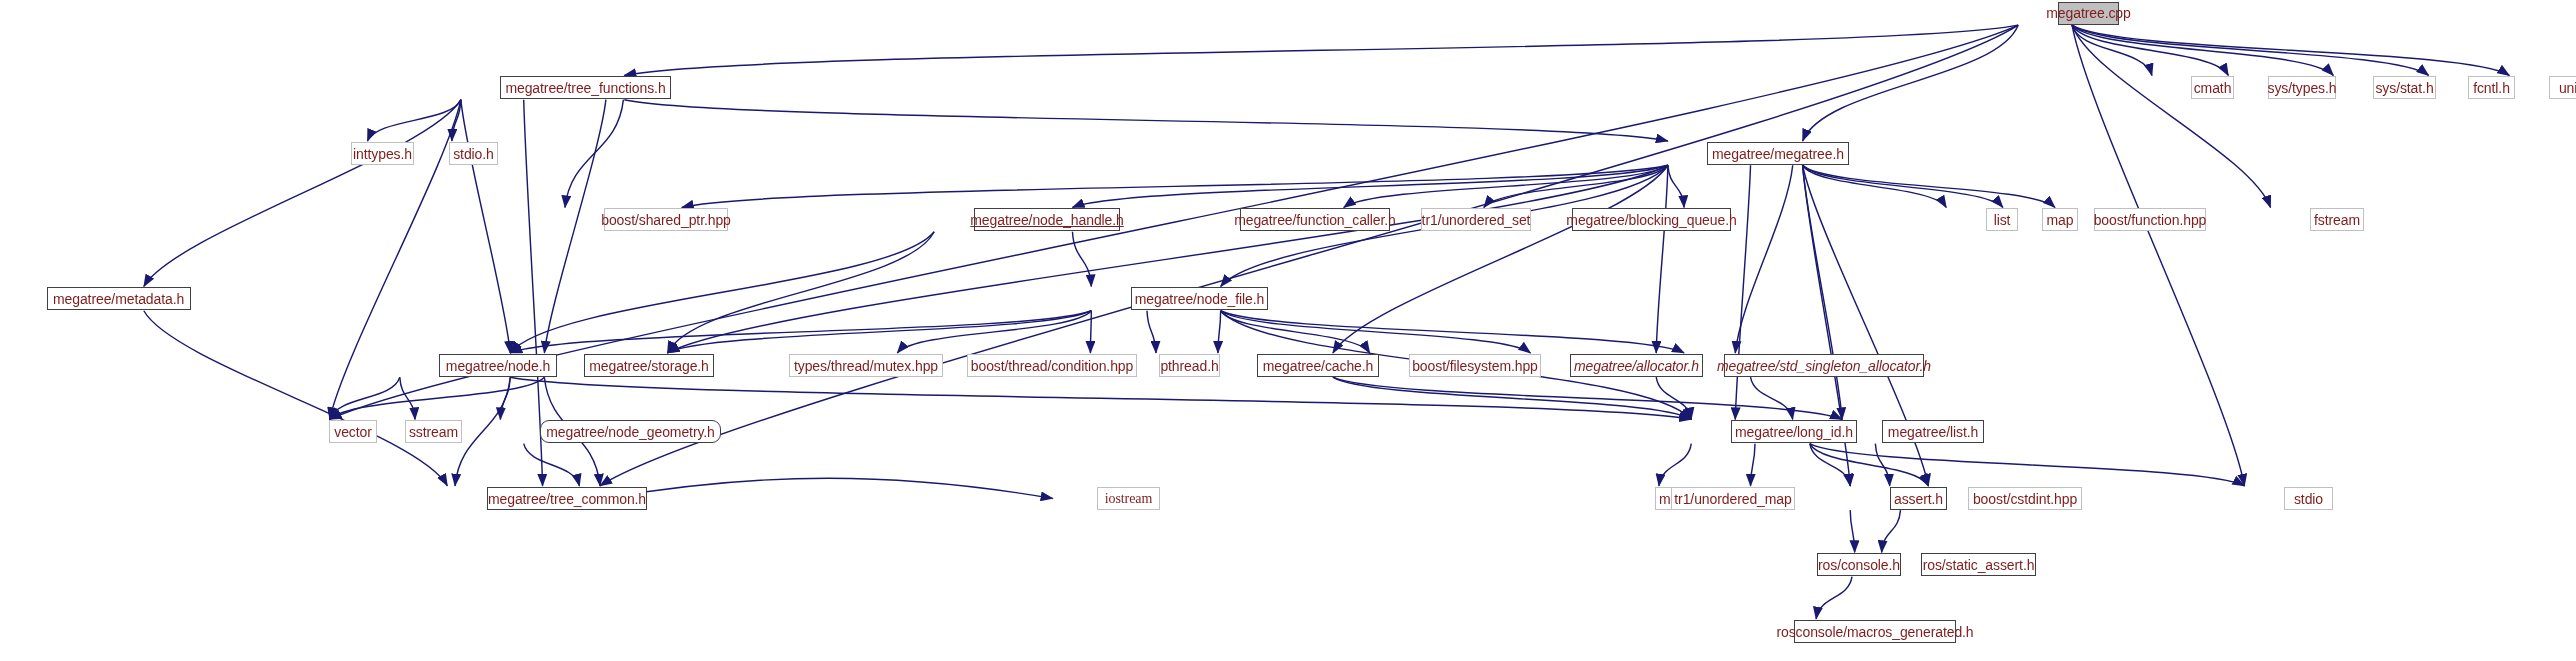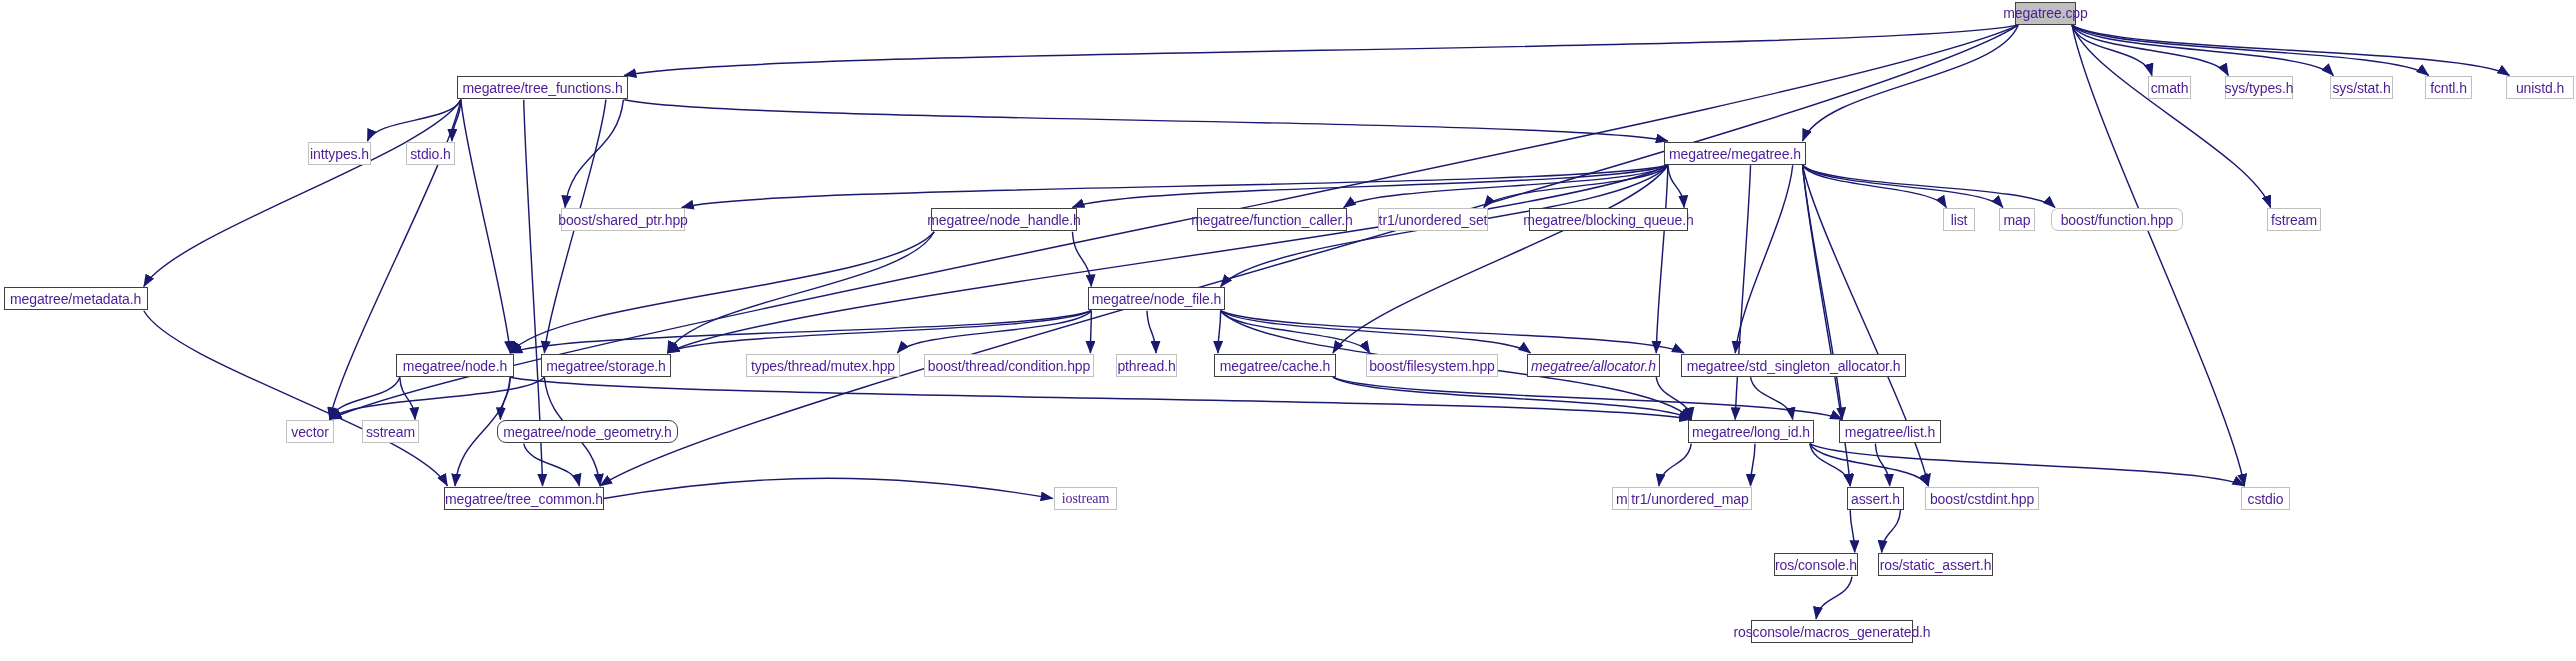--- a/index.html
+++ b/index.html
@@ -26,26 +26,27 @@
   }
   .node {
     position: absolute;
     box-sizing: border-box;
     display: flex;
     align-items: center;
     justify-content: center;
     height: 23.4px;
     background: #ffffff;
     border: 0.9px solid #c0c0c0;
-    color: #4c1d95;
+    color: #7f1d1d;
     font-size: 14px;
     line-height: 1;
     white-space: nowrap;
     padding: 0 8px;
     letter-spacing: -0.1px;
+    margin-left: 43px;
   }
   .node.bold {
     border: 1.8px solid #404040;
   }
   .node.root {
     background: #bfbfbf;
     border: 1.8px solid #404040;
   }
 </style>
 </head>
@@ -139,49 +140,49 @@
       <div class="node bold" style="left: 457px; top: 76px; width: 171px;">megatree/tree_functions.h</div>
       <div class="node" style="left: 2148px; top: 76px; width: 43px;">cmath</div>
       <div class="node" style="left: 2225px; top: 76px; width: 68px;">sys/types.h</div>
       <div class="node" style="left: 2330px; top: 76px; width: 63px;">sys/stat.h</div>
       <div class="node" style="left: 2425px; top: 76px; width: 47px;">fcntl.h</div>
       <div class="node" style="left: 2506px; top: 76px; width: 68px;">unistd.h</div>
       <div class="node" style="left: 308px; top: 142px; width: 63px;">inttypes.h</div>
       <div class="node" style="left: 406px; top: 142px; width: 49px;">stdio.h</div>
       <div class="node bold" style="left: 1664px; top: 142px; width: 142px;">megatree/megatree.h</div>
       <div class="node" style="left: 561px; top: 208px; width: 124px;">boost/shared_ptr.hpp</div>
-      <div class="node bold" style="left: 931px; top: 208px; width: 146px;">megatree/node_handle.h</div>
+      <div class="node bold" style="left: 931px; top: 208px; width: 146px; text-decoration: underline;">megatree/node_handle.h</div>
       <div class="node bold" style="left: 1197px; top: 208px; width: 150px;">megatree/function_caller.h</div>
       <div class="node" style="left: 1378px; top: 208px; width: 110px;">tr1/unordered_set</div>
       <div class="node bold" style="left: 1529px; top: 208px; width: 159px;">megatree/blocking_queue.h</div>
       <div class="node" style="left: 1943px; top: 208px; width: 32px;">list</div>
       <div class="node" style="left: 1999px; top: 208px; width: 36px;">map</div>
-      <div class="node" style="left: 2051px; top: 208px; width: 132px; border-radius: 7px;">boost/function.hpp</div>
+      <div class="node" style="left: 2051px; top: 208px; width: 112px;">boost/function.hpp</div>
       <div class="node" style="left: 2267px; top: 208px; width: 54px;">fstream</div>
       <div class="node bold" style="left: 3.6px; top: 287px; width: 144px;">megatree/metadata.h</div>
       <div class="node bold" style="left: 1088px; top: 287px; width: 137px;">megatree/node_file.h</div>
       <div class="node bold" style="left: 396px; top: 354px; width: 118px;">megatree/node.h</div>
       <div class="node bold" style="left: 541px; top: 354px; width: 130px;">megatree/storage.h</div>
       <div class="node" style="left: 746px; top: 354px; width: 154px;">types/thread/mutex.hpp</div>
       <div class="node" style="left: 924px; top: 354px; width: 170px;">boost/thread/condition.hpp</div>
       <div class="node" style="left: 1116px; top: 354px; width: 61px;">pthread.h</div>
       <div class="node bold" style="left: 1214px; top: 354px; width: 122px;">megatree/cache.h</div>
       <div class="node" style="left: 1366px; top: 354px; width: 132px;">boost/filesystem.hpp</div>
       <div class="node bold" style="left: 1527px; top: 354px; width: 133px; font-style: italic;">megatree/allocator.h</div>
-      <div class="node bold" style="left: 1681px; top: 354px; width: 225px;">megatree/std_singleton_allocator.h</div>
+      <div class="node bold" style="left: 1681px; top: 354px; width: 200px; font-style: italic;">megatree/std_singleton_allocator.h</div>
       <div class="node" style="left: 286px; top: 420px; width: 48px;">vector</div>
       <div class="node" style="left: 362px; top: 420px; width: 57px;">sstream</div>
       <div class="node bold" style="left: 497px; top: 420px; width: 181px; border-radius: 9px;">megatree/node_geometry.h</div>
       <div class="node bold" style="left: 1688px; top: 420px; width: 126px;">megatree/long_id.h</div>
       <div class="node bold" style="left: 1839px; top: 420px; width: 102px;">megatree/list.h</div>
       <div class="node bold" style="left: 444px; top: 487px; width: 160px;">megatree/tree_common.h</div>
       <div class="node" style="left: 1054px; top: 487px; width: 63px; font-family: Liberation Serif, serif;">iostream</div>
       <div class="node" style="left: 1612px; top: 487px; width: 50px;">math.h</div>
       <div class="node" style="left: 1628px; top: 487px; width: 124px;">tr1/unordered_map</div>
       <div class="node bold" style="left: 1847px; top: 487px; width: 57px;">assert.h</div>
       <div class="node" style="left: 1925px; top: 487px; width: 114px;">boost/cstdint.hpp</div>
-      <div class="node" style="left: 2241px; top: 487px; width: 49px;">cstdio</div>
+      <div class="node" style="left: 2241px; top: 487px; width: 49px;">stdio</div>
       <div class="node bold" style="left: 1774px; top: 553px; width: 84px;">ros/console.h</div>
       <div class="node bold" style="left: 1878px; top: 553px; width: 115px;">ros/static_assert.h</div>
       <div class="node bold" style="left: 1751px; top: 620px; width: 162px;">rosconsole/macros_generated.h</div>
     </div>
 </div>
 
 
 </body></html>

